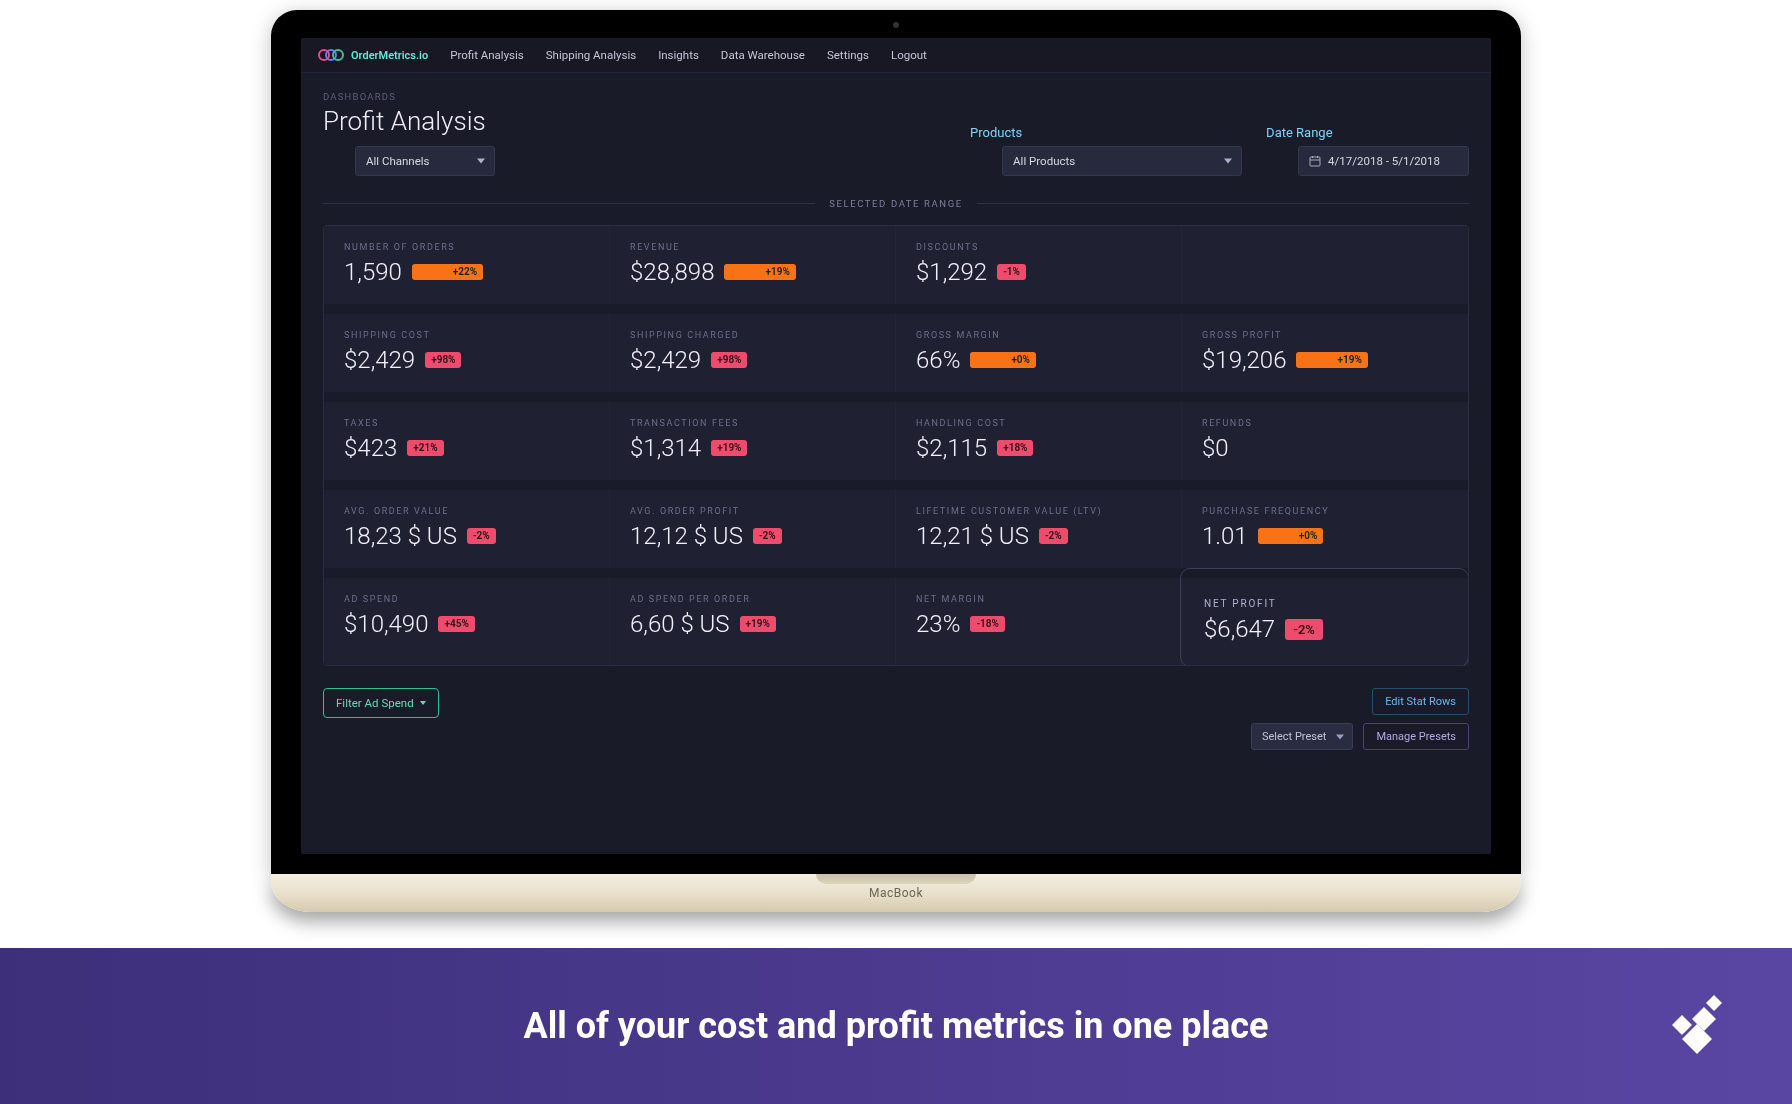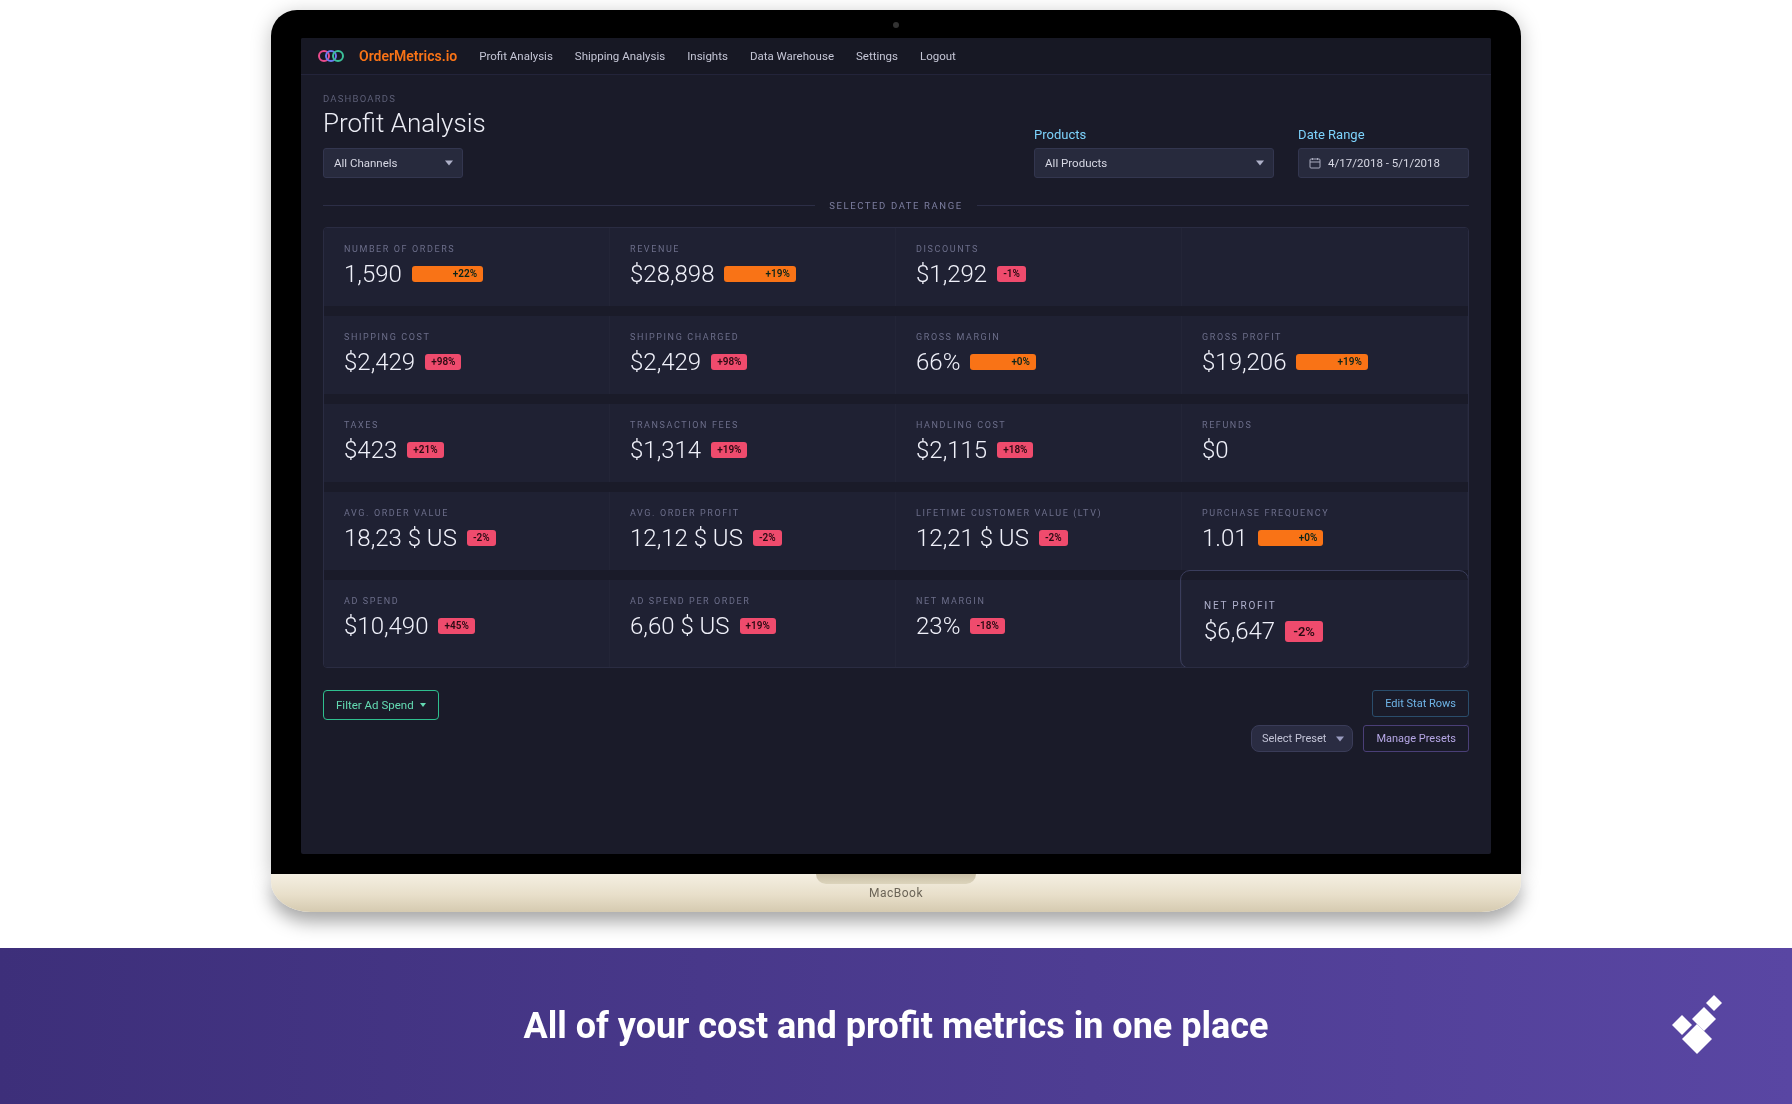--- a/index.html
+++ b/index.html
@@ -67,22 +67,22 @@
 
   .topnav {
     display: flex;
     align-items: center;
     gap: 22px;
     padding: 10px 16px;
     background: #171824;
     border-bottom: 1px solid #23243a;
   }
   .logo {
-    display: flex; align-items: center; gap: 14px;
-    font-weight: 600; font-size: 14px; color: #f97316;
+    display: flex; align-items: center; gap: 6px;
+    font-weight: 600; font-size: 11px; color: #5eead4;
   }
   .logo-mark svg { display:block; }
   .nav-link {
     color: #c5c6d6; font-size: 11.5px; cursor: pointer;
   }
 
   .page {
     padding: 18px 22px 20px;
   }
 
@@ -107,21 +107,21 @@
   .select {
     background: #272a3d;
     color: #d7d8e4;
     border: 1px solid #33364f;
     border-radius: 3px;
     padding: 7px 28px 7px 10px;
     font-size: 11.5px;
     position: relative;
     cursor: pointer;
     min-width: 140px;
-    display: inline-flex; align-items: center;
+    display: inline-flex; align-items: center; margin-left: 32px;
   }
   .select.wide { min-width: 240px; }
   .select .caret {
     position: absolute; right: 9px; top: 50%; transform: translateY(-50%);
     border-left: 4px solid transparent; border-right: 4px solid transparent;
     border-top: 5px solid #aeb0c8;
   }
   .date-select { min-width: 170px; }
   .date-select .cal-icon { margin-right: 7px; opacity:.8; display:inline-flex; }
 
@@ -198,21 +198,21 @@
     border-top: 4px solid #63dab2;
   }
   .actions-right { display:flex; flex-direction:column; align-items:flex-end; gap:8px; }
   .link-btn {
     display:inline-block; padding:6px 12px; font-size:11px;
     color:#6fb5e8; border:1px solid #2a4d6b; border-radius:3px; cursor:pointer;
   }
   .link-btn.secondary { color:#b6a7e6; border-color:#4a3f77; }
   .preset-select {
     background:#2a2c42; color:#c2c3d6;
-    border:1px solid #3a3c58; border-radius:8px;
+    border:1px solid #3a3c58; border-radius:3px;
     padding:6px 26px 6px 10px; font-size:11px; position:relative; cursor:pointer;
   }
   .preset-select .caret {
     position:absolute; right:8px; top:50%; transform:translateY(-50%);
     border-left:4px solid transparent; border-right:4px solid transparent;
     border-top:5px solid #9a9cc0;
   }
   .preset-row { display:flex; gap:10px; align-items:center; }
 
   

